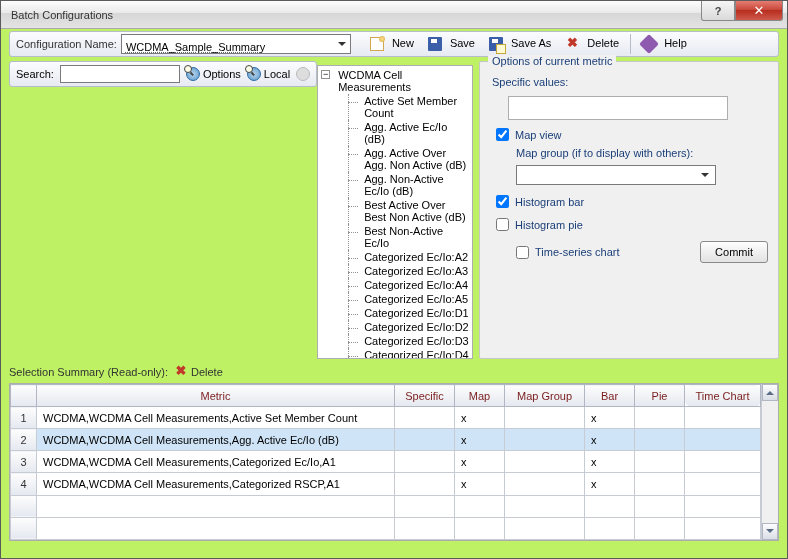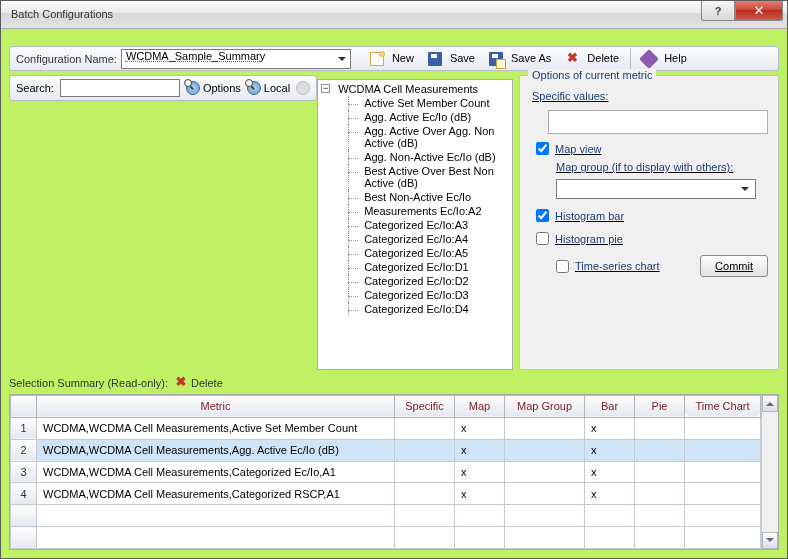--- a/index.html
+++ b/index.html
@@ -4,23 +4,23 @@
 <style>
 * { box-sizing: border-box; margin: 0; padding: 0; font-family: "Segoe UI", Tahoma, sans-serif; font-size: 11px; }
 body { background: #fff; overflow: hidden; }
 .window { width: 788px; height: 559px; border: 1px solid #5a5a5a; background: #bef264; box-shadow: 4px 4px 12px rgba(0,0,0,0.4); display: flex; flex-direction: column; }
 .titlebar { height: 28px; background: linear-gradient(#fdfdfd, #e9e9e9 45%, #d7d7d7 46%, #e3e3e3); border-bottom: 1px solid #aaa; display: flex; align-items: center; padding-left: 10px; }
 .titlebar-text { color: #333; flex: 1; }
 .titlebar-btns { display: flex; height: 100%; }
 .titlebar-btn { width: 34px; height: 20px; margin-top: 0; border: 1px solid #888; border-top: none; display: flex; align-items: center; justify-content: center; background: linear-gradient(#f6f6f6,#d9d9d9); }
 .titlebar-btn.help { border-radius: 0 0 0 3px; }
 .titlebar-btn.close { width: 48px; background: linear-gradient(#e67d73,#c9493b 45%,#b52b1c 46%,#cf5a4b); border-radius: 0 0 3px 0; color: #fff; margin-right: 4px; }
-.toolbar { height: 26px; margin: 17px 8px 4px 8px; border: 1px solid #b6bccc; border-radius: 3px; background: linear-gradient(#fbfcfe,#e7eaf2); display: flex; align-items: center; padding: 0 6px; gap: 4px; }
+.toolbar { height: 26px; margin: 2px 8px 4px 8px; border: 1px solid #b6bccc; border-radius: 3px; background: linear-gradient(#fbfcfe,#e7eaf2); display: flex; align-items: center; padding: 0 6px; gap: 4px; }
 .toolbar label { color: #333; }
-.combo { flex: 0 0 230px; height: 20px; border: 1px solid #7a7a7a; background: #fff; display: flex; align-items: flex-start; padding: 0 4px; position: relative; }
+.combo { flex: 0 0 230px; height: 20px; border: 1px solid #7a7a7a; background: #fff; display: flex; align-items: flex-end; padding: 0 4px; position: relative; }
 .combo::after { content: ""; position: absolute; right: 4px; top: 7px; border: 4px solid transparent; border-top-color: #333; }
 .toolbtn { display: flex; align-items: flex-start; gap: 8px; padding: 2px 4px; cursor: pointer; border: 1px solid transparent; border-radius: 2px; }
 .icon { width: 14px; height: 14px; display: inline-block; }
 .ic-new { background: #fff; border: 1px solid #d4a84a; position: relative; }
 .ic-new::after { content:""; position:absolute; right:-2px; top:-2px; width:6px; height:6px; background:radial-gradient(#ffe38a,#d4a84a); border-radius:50%; }
 .ic-save { background: #3b5ea8; border-radius: 1px; position:relative; }
 .ic-save::after { content:""; position:absolute; left:3px; top:2px; width:6px; height:4px; background:#fff; }
 .ic-saveas { background: #3b5ea8; border-radius: 1px; position:relative; }
 .ic-saveas::before { content:""; position:absolute; left:3px; top:2px; width:6px; height:4px; background:#fff; }
 .ic-saveas::after { content:""; position:absolute; right:-3px; bottom:-3px; width:8px; height:8px; background:#fffad1; border:1px solid #c6a83a; }
@@ -35,21 +35,21 @@
 .ic-find::after { content:""; position:absolute; width:4px; height:1.5px; background:#444; transform:rotate(45deg); bottom:-2px; right:-3px; }
 .ic-stop { width:14px; height:14px; border-radius:50%; background:#ddd; border:1px solid #bbb; display:inline-block; }
 .treebox { flex:1; margin-top:4px; border:1px solid #adadad; background:#fff; overflow-y:scroll; padding: 2px 0; }
 .tree-root { padding-left: 18px; position: relative; }
 .tree-toggle { position:absolute; left:3px; top:2px; width:9px; height:9px; border:1px solid #919191; background:#fff; text-align:center; line-height:7px; font-size:9px; cursor:pointer; }
 .tree-label { padding: 1px 2px; cursor:default; }
 .tree-children { padding-left: 26px; }
 .tree-children .tree-item { padding: 1px 2px; position:relative; cursor:default; }
 .tree-children .tree-item::before { content:""; position:absolute; left:-14px; top:0; bottom:0; border-left:1px dotted #919191; }
 .tree-children .tree-item::after { content:""; position:absolute; left:-14px; top:8px; width:10px; border-top:1px dotted #919191; }
-.rightcol { width: 260px; text-decoration: underline; }
+.rightcol { width: 300px; }
 .groupbox { border:1px solid #c6c6c6; border-radius:2px; padding: 10px 10px 6px 12px; position:relative; background:#f0f0f0; height: 100%; }
 .groupbox-title { position:absolute; top:-7px; left:8px; background:#f0f0f0; padding:0 4px; color:#1a3e78; }
 .gb-label { color:#1a3e78; margin-top:4px; }
 .gb-input { width: 220px; height: 24px; border:1px solid #adadad; background:#fff; margin: 8px 0 8px 16px; }
 .gb-row { display:flex; align-items:center; gap:6px; margin:3px 0 3px 4px; color:#1a3e78; }
 .gb-sub { margin-left: 24px; color:#1a3e78; margin-top:6px; }
 .gb-select { width:200px; height:20px; border:1px solid #7a7a7a; background:#fff; margin: 6px 0 10px 24px; position:relative; }
 .gb-select::after { content:""; position:absolute; right:6px; top:7px; border:4px solid transparent; border-top-color:#333; }
 input[type=checkbox] { width:13px; height:13px; }
 .commit-row { display:flex; align-items:center; gap:10px; margin-top:2px;padding-left:24px; }
@@ -139,21 +139,21 @@
         <div class="tree-root">
           <div class="tree-toggle">−</div>
           <div class="tree-label">WCDMA Cell Measurements</div>
           <div class="tree-children" id="tree-children">
               <div class="tree-item">Active Set Member Count</div>
               <div class="tree-item">Agg. Active Ec/Io (dB)</div>
               <div class="tree-item">Agg. Active Over Agg. Non Active (dB)</div>
               <div class="tree-item">Agg. Non-Active Ec/Io (dB)</div>
               <div class="tree-item">Best Active Over Best Non Active (dB)</div>
               <div class="tree-item">Best Non-Active Ec/Io</div>
-              <div class="tree-item">Measurements Ec/Io:A2</div>
+              <div class="tree-item">Categorized Ec/Io:A2</div>
               <div class="tree-item">Categorized Ec/Io:A3</div>
               <div class="tree-item">Categorized Ec/Io:A4</div>
               <div class="tree-item">Categorized Ec/Io:A5</div>
               <div class="tree-item">Categorized Ec/Io:D1</div>
               <div class="tree-item">Categorized Ec/Io:D2</div>
               <div class="tree-item">Categorized Ec/Io:D3</div>
               <div class="tree-item">Categorized Ec/Io:D4</div>
             </div>
         </div>
       </div>

